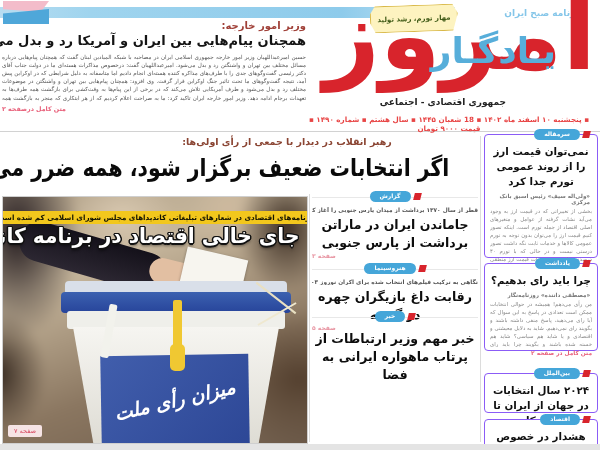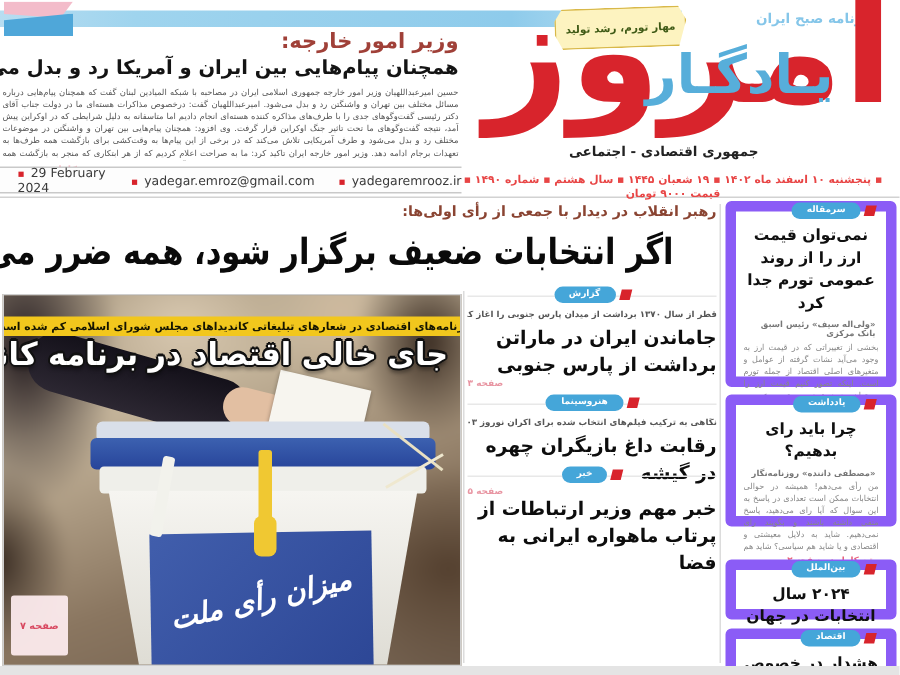--- a/index.html
+++ b/index.html
@@ -22,65 +22,65 @@
                 clip-path:polygon(6% 0,94% 0,100% 35%,94% 100%,6% 100%,0 62%,0 30%)}
   .title-main{position:absolute;top:-14px;right:4px;color:#d8242c;font-size:98px;font-weight:bold;
               line-height:1;letter-spacing:-2px;z-index:1}
   .title-top{position:absolute;top:30px;right:44px;color:#57aeda;font-size:36px;font-weight:bold;
              letter-spacing:1px;z-index:2}
   .subtitle{position:absolute;top:97px;right:94px;font-size:9px;font-weight:bold;color:#222;z-index:2}
   .dateline{position:absolute;top:115px;right:7px;width:288px;font-size:7.2px;color:#e84545;
             font-weight:bold;text-align:center;z-index:2}
 
   .top-story{position:absolute;top:20px;left:2px;width:304px}
-  .top-story .kicker{font-size:14px;font-weight:bold;color:#a04038}
+  .top-story .kicker{font-size:10px;font-weight:bold;color:#a04038}
   .top-story h2{font-size:13px;font-weight:bold;color:#141414;margin:2px 0 5px;white-space:nowrap}
   .top-story .body{font-size:5.6px;line-height:1.45;color:#555;text-align:justify;height:49px;overflow:hidden}
   .top-story .more{display:block;margin-top:3px;font-size:6.3px;font-weight:bold;color:#e8607a;text-align:left;text-decoration:none}
 
   .info-bar{position:absolute;top:111px;left:0;width:308px;height:18px;border-top:1px solid #c9c9c9;
             border-bottom:1px solid #c9c9c9;background:#fdfdfd;direction:ltr;display:flex;align-items:center;
             gap:16px;padding-left:12px;font-size:8.3px;color:#3a3a3a}
   .info-bar span::before{content:"▪";color:#d8242c;margin-right:4px;font-size:7px}
   .header-rule{position:absolute;top:131px;left:0;right:0;border-top:1px solid #d2d2d2}
 
   
-  .lead{position:absolute;top:136px;left:96px;width:382px;}
+  .lead{position:absolute;top:136px;left:96px;width:382px;text-align:center}
   .lead .kicker{font-size:9.5px;font-weight:bold;color:#8a4432}
   .lead h1{margin-top:7px;font-size:24px;font-weight:bold;color:#0a0a0a;white-space:nowrap;
            transform:scaleX(.85);transform-origin:center;letter-spacing:-.5px}
 
   .vrule1{position:absolute;top:194px;bottom:8px;left:309px;border-left:1px solid #dcdcdc}
   .vrule2{position:absolute;top:136px;bottom:8px;left:480px;border-left:1px solid #dcdcdc}
 
   
   .label-row{display:flex;align-items:center;gap:3px}
   .pill{background:#45a6d9;color:#fff;font-size:6px;font-weight:bold;padding:2px 10px;border-radius:6px;line-height:1.1}
   .flag{width:7px;height:7px;background:#d8242c;transform:skewX(-14deg)}
   .page-link{display:block;font-size:6px;font-weight:bold;color:#e895a2;text-align:left;text-decoration:none}
   .more-link{display:block;font-size:5.8px;font-weight:bold;color:#e8607a;text-align:right;text-decoration:none;margin-top:3px}
 
   
   .right-col{position:absolute;top:134px;left:484px;width:114px}
-  .r-box{position:relative;border:7px solid #8b5cf6;border-radius:4px;padding:9px 5px 4px;background:#fff}
+  .r-box{position:relative;border:1px solid #8b5cf6;border-radius:4px;padding:9px 5px 4px;background:#fff}
   .r-box .label-row{position:absolute;top:-6px;right:7px}
   .r-box h3{font-size:10.3px;font-weight:bold;text-align:center;color:#101010;line-height:1.45}
   .r-box .byline{font-size:5.6px;color:#777;font-weight:bold;margin:4px 2px 2px;text-align:right}
   .r-box .body{font-size:5.4px;line-height:1.5;color:#888;text-align:justify;overflow:hidden}
   .rb1{height:124px;margin-bottom:5px}.rb1 .body{max-height:62px}
   .rb2{height:88px;margin-bottom:22px}.rb2 .body{max-height:47px}
   .rb3{height:40px;margin-bottom:6px}
   .rb4{height:41px}
 
   
   .mid-col{position:absolute;top:197px;left:312px;width:166px}
   .m-article{position:relative;border-top:1px solid #e8e8e8;padding-top:9px}
   .m-article .label-row{position:absolute;top:-7px;left:0;right:0;justify-content:center}
   .m-article .kicker{font-size:5.8px;font-weight:bold;color:#555;text-align:center;white-space:nowrap;overflow:hidden}
-  .m-article h3{font-size:12.5px;font-weight:bold;color:#0d0d0d;line-height:1.42;margin-top:3px}
+  .m-article h3{font-size:12.5px;font-weight:bold;text-align:center;color:#0d0d0d;line-height:1.42;margin-top:3px}
   .ma1{height:66px}.ma2{height:86px;margin-top:6px}.ma3{height:40px;margin-top:6px}.ma4{height:48px;margin-top:8px}
 
   
   .photo{position:absolute;top:196px;left:2px;width:306px;height:248px;overflow:hidden;background:#9a8a74;border:1px solid #cfcfcf}
   .photo-bg{position:absolute;inset:-12px;filter:blur(4px);
     background:
       radial-gradient(90px 150px at 8% 18%, #241c20 0%, rgba(36,28,32,0) 70%),
       radial-gradient(70px 90px at 90% 16%, #3a2c22 0%, rgba(58,44,34,0) 70%),
       radial-gradient(60px 80px at 72% 8%, #cdb99e 0%, rgba(205,185,158,0) 60%),
       radial-gradient(130px 100px at 94% 72%, #54402f 0%, rgba(84,64,47,0) 70%),
@@ -105,52 +105,47 @@
   .seal-y::after{content:"";position:absolute;left:-3px;top:44px;width:15px;height:27px;background:#f0c832;border-radius:5px}
   .seal-w{position:absolute;left:102px;top:107px;width:8px;height:54px;background:#f2f2ec;transform:rotate(10deg);border-radius:2px}
   .wire1{position:absolute;left:248px;top:100px;width:50px;height:2px;background:#e9e0c2;transform:rotate(38deg)}
   .wire2{position:absolute;left:252px;top:116px;width:44px;height:2px;background:#efe8cf;transform:rotate(-30deg)}
   .photo-kicker{position:absolute;top:14px;left:50%;transform:translateX(-50%);background:#f2c71d;color:#151500;
                 font-size:7.2px;font-weight:bold;padding:2px 7px;white-space:nowrap;z-index:3}
   .photo-headline{position:absolute;top:27px;left:0;right:0;text-align:center;z-index:3}
   .photo-headline span{display:inline-block;font-size:21px;font-weight:bold;color:#fff;white-space:nowrap;transform:scaleX(.96);
       text-shadow:-1.5px 0 #111,1.5px 0 #111,0 -1.5px #111,0 1.5px #111,-1px -1px #111,1px 1px #111,-1px 1px #111,1px -1px #111,0 3px 3px rgba(0,0,0,.45)}
   .photo-page{position:absolute;bottom:6px;left:5px;background:rgba(255,238,241,.92);color:#d84860;
-              font-size:6.5px;font-weight:bold;padding:16px 6px;border-radius:2px;z-index:3;text-decoration:none}
+              font-size:6.5px;font-weight:normal;padding:2px 6px;border-radius:2px;z-index:3;text-decoration:none}
   .bottom-strip{position:absolute;bottom:0;left:0;right:0;height:6px;background:#e4e4e4}
 </style>
 </head>
 <body>
 
 <div class="page">
 
   <div class="top-strip"></div>
   <div class="corner-logo">
     <div class="lp"></div>
     <div class="lb"></div>
   </div>
   <div class="morning-label">روزنامه صبح ایران</div>
   <div class="slogan-badge">مهار تورم، رشد تولید</div>
   <div class="title-top">یـادگـار</div>
   <div class="title-main">امروز</div>
   <div class="subtitle">جمهوری اقتصادی - اجتماعی</div>
-  <div class="dateline">▪ پنجشنبه ۱۰ اسفند ماه ۱۴۰۲  ▪ ۱۹ شعبان ۱۴۴۵  ▪ سال هشتم  ▪ شماره ۱۴۹۰  ▪ قیمت ۹۰۰۰ تومان</div>
+  <div class="dateline">▪ پنجشنبه ۱۰ اسفند ماه ۱۴۰۲  ▪ 18 شعبان ۱۴۴۵  ▪ سال هشتم  ▪ شماره ۱۴۹۰  ▪ قیمت ۹۰۰۰ تومان</div>
 
   <div class="top-story">
     <div class="kicker">وزیر امور خارجه:</div>
     <h2>همچنان پیام‌هایی بین ایران و آمریکا رد و بدل می‌شود</h2>
     <div class="body">حسین امیرعبداللهیان وزیر امور خارجه جمهوری اسلامی ایران در مصاحبه با شبکه المیادین لبنان گفت که همچنان پیام‌هایی درباره مسائل مختلف بین تهران و واشنگتن رد و بدل می‌شود. امیرعبداللهیان گفت: درخصوص مذاکرات هسته‌ای ما در دولت جناب آقای دکتر رئیسی گفت‌وگوهای جدی را با طرف‌های مذاکره کننده هسته‌ای انجام دادیم اما متاسفانه به دلیل شرایطی که در اوکراین پیش آمد، نتیجه گفت‌وگوهای ما تحت تاثیر جنگ اوکراین قرار گرفت. وی افزود: همچنان پیام‌هایی بین تهران و واشنگتن در موضوعات مختلف رد و بدل می‌شود و طرف آمریکایی تلاش می‌کند که در برخی از این پیام‌ها به وقت‌کشی برای بازگشت همه طرف‌ها به تعهدات برجام ادامه دهد. وزیر امور خارجه ایران تاکید کرد: ما به صراحت اعلام کردیم که از هر ابتکاری که منجر به بازگشت همه طرف‌ها به تعهداتشان ذیل توافق هسته‌ای و در راستای لغو تحریم‌های یکجانبه آمریکا علیه ایران باشد استقبال می‌کنیم اما دولت ما از ابتدا اعلام کرده است که برجام و توافق هسته‌ای را مسیر عبور همه مسائل کشور نمی‌داند.</div>
     <a class="more" href="#">متن کامل درصفحه ۲</a>
   </div>
 
-  <div class="info-bar">
-    <span>29 February 2024</span>
-    <span>yadegar.emroz@gmail.com</span>
-    <span>yadegaremrooz.ir</span>
-  </div>
   <div class="header-rule"></div>
 
   <div class="lead">
     <div class="kicker">رهبر انقلاب در دیدار با جمعی از رأی اولی‌ها:</div>
     <h1>اگر انتخابات ضعیف برگزار شود، همه ضرر می‌کنند</h1>
   </div>
 
   <div class="vrule1"></div>
   <div class="vrule2"></div>
 

